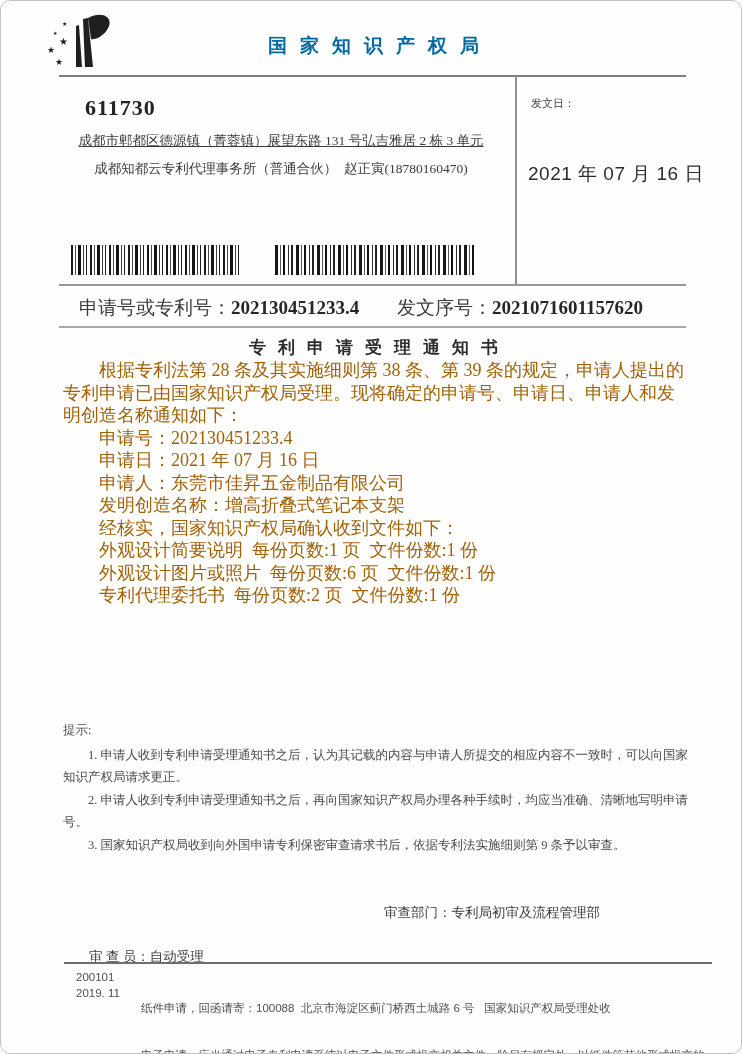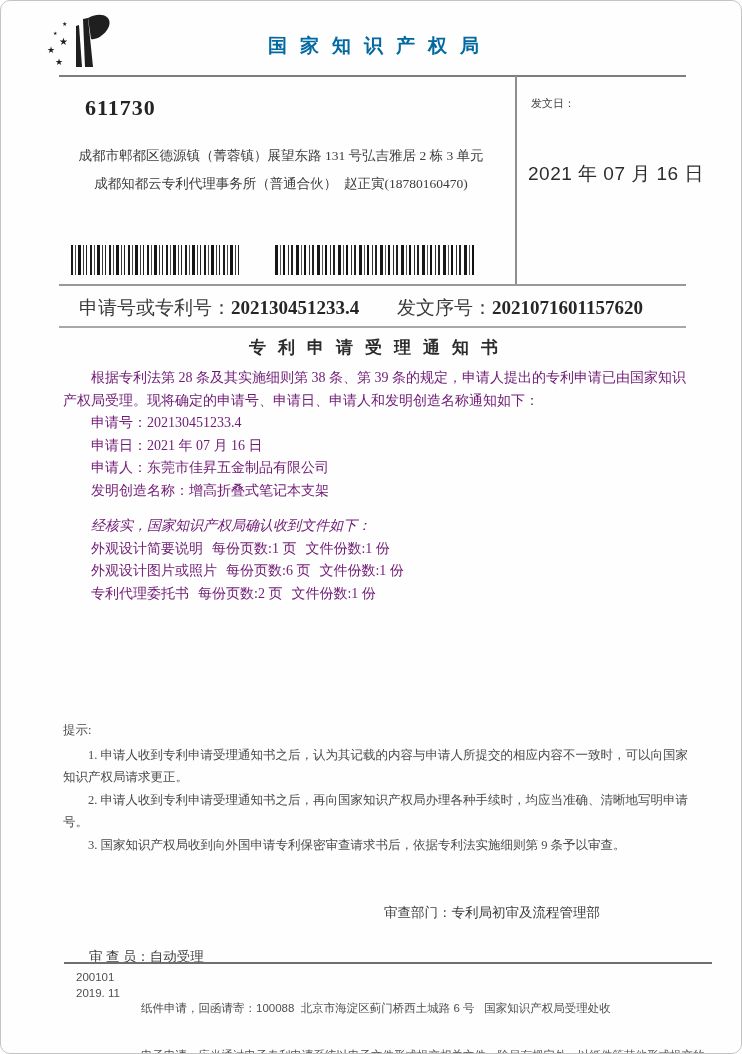--- a/index.html
+++ b/index.html
@@ -16,21 +16,21 @@
     font-size:19px;font-weight:bold;letter-spacing:13px;text-indent:13px;color:#0369a1;}
   .rule-top{left:58px;top:74px;width:627px;height:2px;background:#7e7e7e;}
   .vline{left:514px;top:75px;width:2px;height:208px;background:#8f8f8f;}
   .rule-mid{left:58px;top:283px;width:627px;height:2px;background:#989898;}
   .rule-sub{left:58px;top:325px;width:627px;height:2px;background:#a8a8a8;}
   
   .addr{left:62px;top:94px;width:436px;text-align:center;}
   .postal{text-align:left;padding-left:22px;font-size:22px;font-weight:bold;
     color:#242424;letter-spacing:1px;line-height:26px;}
   .addr-line{font-size:13.5px;line-height:22px;color:#3c3c3c;}
-  .addr-line.first{margin-top:24px;}
+  .addr-line.first{margin-top:9px;text-decoration:underline;}
   .agency{font-size:13.5px;margin-top:8px;color:#3c3c3c;white-space:pre-wrap;}
   
   .issue-label{left:530px;top:95px;font-size:11px;color:#444;}
   .issue-date{left:527px;top:160px;font-size:19px;color:#2c2c2c;
     font-family:"Liberation Sans","DejaVu Sans",sans-serif;white-space:pre-wrap;letter-spacing:.5px;}
   
   .barcode{top:244px;height:30px;
     background:repeating-linear-gradient(90deg,
       #1b1b1b 0 2px,#fdfdfd 2px 4px,#4a4a4a 4px 5px,#fdfdfd 5px 7px,
       #151515 7px 10px,#fdfdfd 10px 12px,#3a3a3a 12px 13px,#fdfdfd 13px 15px,
@@ -44,24 +44,24 @@
   
   .numbers-row{left:78px;top:294px;width:623px;height:22px;font-size:19px;color:#3a3a3a;}
   .numbers-row .grp{position:absolute;top:0;white-space:pre-wrap;}
   .numbers-row .g1{left:0;}
   .numbers-row .g2{left:318px;}
   .numbers-row b{font-weight:bold;color:#262626;}
   
   .doc-title{left:60px;top:335px;width:625px;text-align:center;font-size:17px;
     font-weight:bold;letter-spacing:12px;text-indent:12px;color:#2c2c2c;}
   
-  .body{left:62px;top:366px;width:624px;font-size:14px;line-height:22.5px;color:#701a75;}
+  .body{left:62px;top:358px;width:624px;font-size:18px;line-height:22.5px;color:#a16207;}
   .body p{margin:0;text-indent:2em;white-space:pre-wrap;}
   .field{padding-left:2em;white-space:pre-wrap;}
-  .received{padding-left:2em;margin-top:13px;font-style:italic;}
+  .received{padding-left:2em;margin-top:0;}
   .docline{padding-left:2em;}
   .docline .dn{margin-right:9px;}
   .docline .dp{margin-right:9px;}
   
   .hints{left:62px;top:718px;width:626px;font-size:12.5px;line-height:22.5px;color:#4a4a4a;}
   .hint{text-indent:2em;margin-top:0;}
   .hint.h1{margin-top:2px;}
   
   .signoff{left:62px;top:903px;width:624px;height:22px;font-size:13.5px;color:#3e3e3e;}
   .signoff .examiner{position:absolute;left:26px;top:0;white-space:pre-wrap;margin-top:44px;}

